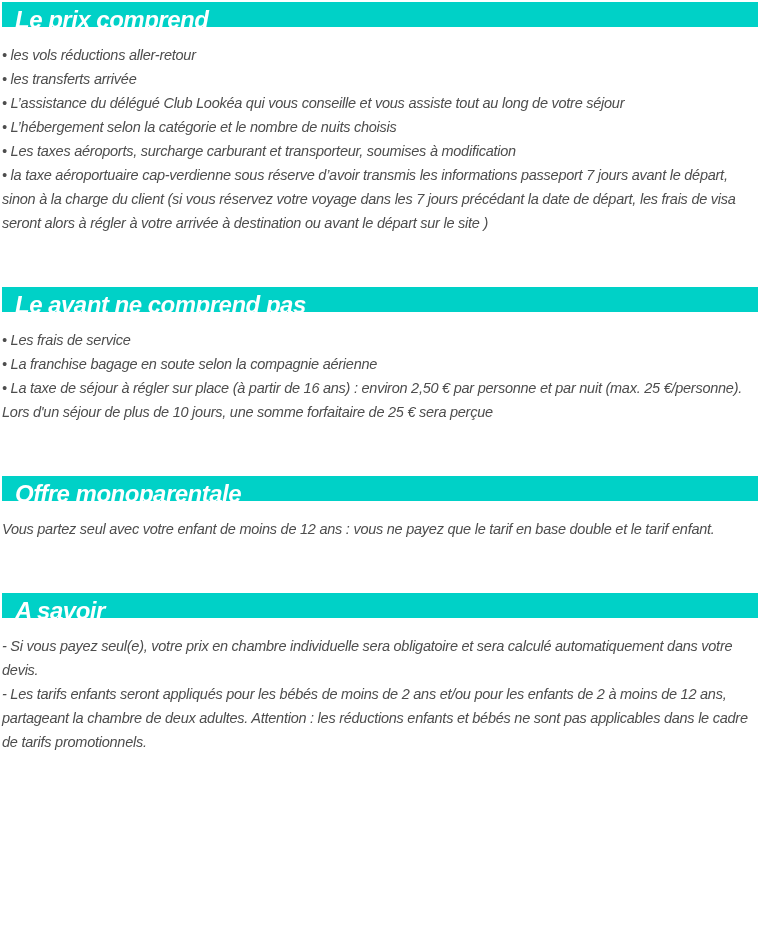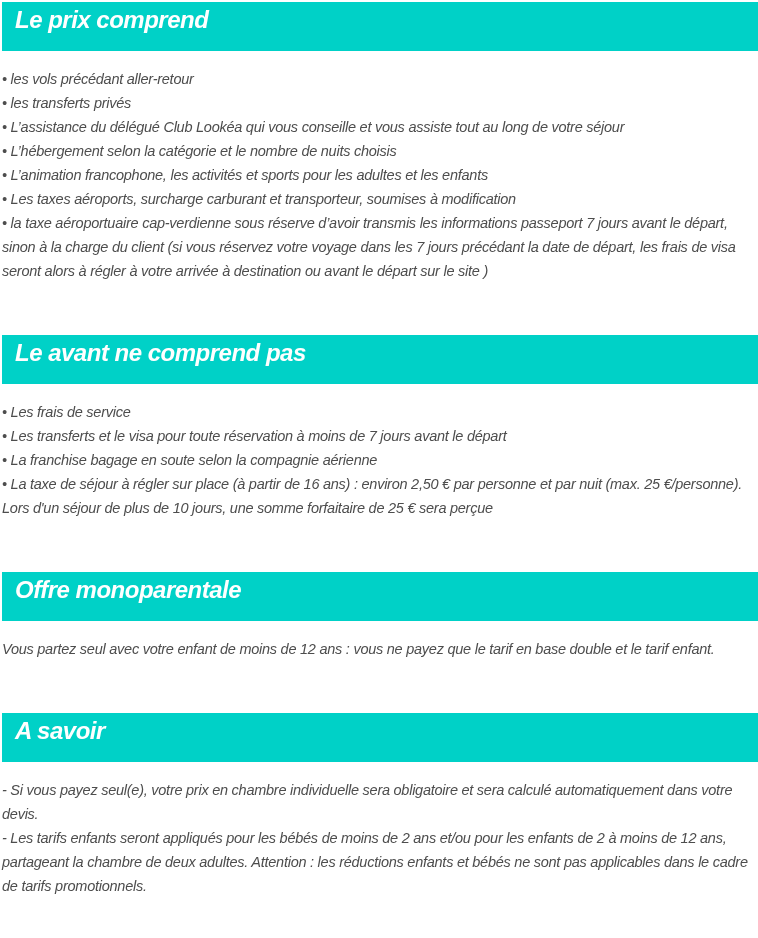--- a/index.html
+++ b/index.html
@@ -9,21 +9,21 @@
     width: 758px;
     padding-top: 2px;
     font-family: "Liberation Sans", sans-serif;
     font-style: italic;
     color: var(--body-text);
   }
   section { margin-bottom: 52px; }
   section:last-child { margin-bottom: 0; font-style: italic; }
   .bar {
     margin-left: 2px;
-    height: 49px;
+    height: 25px;
     line-height: 35px;
     background: var(--accent);
     color: var(--header-text);
     font-weight: 700;
     font-size: 24px;
     letter-spacing: -0.5px;
     padding-left: 13px;
     white-space: nowrap;
     overflow: hidden;
   }
@@ -34,35 +34,33 @@
     line-height: 24px;
   }
   .content p { margin: 0; }
 </style>
 </head>
 <body>
 
 <section>
   <div class="bar">Le prix comprend</div>
   <div class="content">
-    <p>• les vols précédant aller-retour</p>
-    <p>• les transferts privés</p>
+    <p>• les vols réductions aller-retour</p>
+    <p>• les transferts arrivée</p>
     <p>• L’assistance du délégué Club Lookéa qui vous conseille et vous assiste tout au long de votre séjour</p>
     <p>• L’hébergement selon la catégorie et le nombre de nuits choisis</p>
-    <p>• L’animation francophone, les activités et sports pour les adultes et les enfants</p>
     <p>• Les taxes aéroports, surcharge carburant et transporteur, soumises à modification</p>
     <p>• la taxe aéroportuaire cap-verdienne sous réserve d’avoir transmis les informations passeport 7 jours avant le départ, sinon à la charge du client (si vous réservez votre voyage dans les 7 jours précédant la date de départ, les frais de visa seront alors à régler à votre arrivée à destination ou avant le départ sur le site )</p>
   </div>
 </section>
 
 <section>
   <div class="bar">Le avant ne comprend pas</div>
   <div class="content">
     <p>• Les frais de service</p>
-    <p>• Les transferts et le visa pour toute réservation à moins de 7 jours avant le départ</p>
     <p>• La franchise bagage en soute selon la compagnie aérienne</p>
     <p>• La taxe de séjour à régler sur place (à partir de 16 ans) : environ 2,50 € par personne et par nuit (max. 25 €/personne). Lors d'un séjour de plus de 10 jours, une somme forfaitaire de 25 € sera perçue</p>
   </div>
 </section>
 
 <section>
   <div class="bar">Offre monoparentale</div>
   <div class="content">
     <p>Vous partez seul avec votre enfant de moins de 12 ans : vous ne payez que le tarif en base double et le tarif enfant.</p>
   </div>

